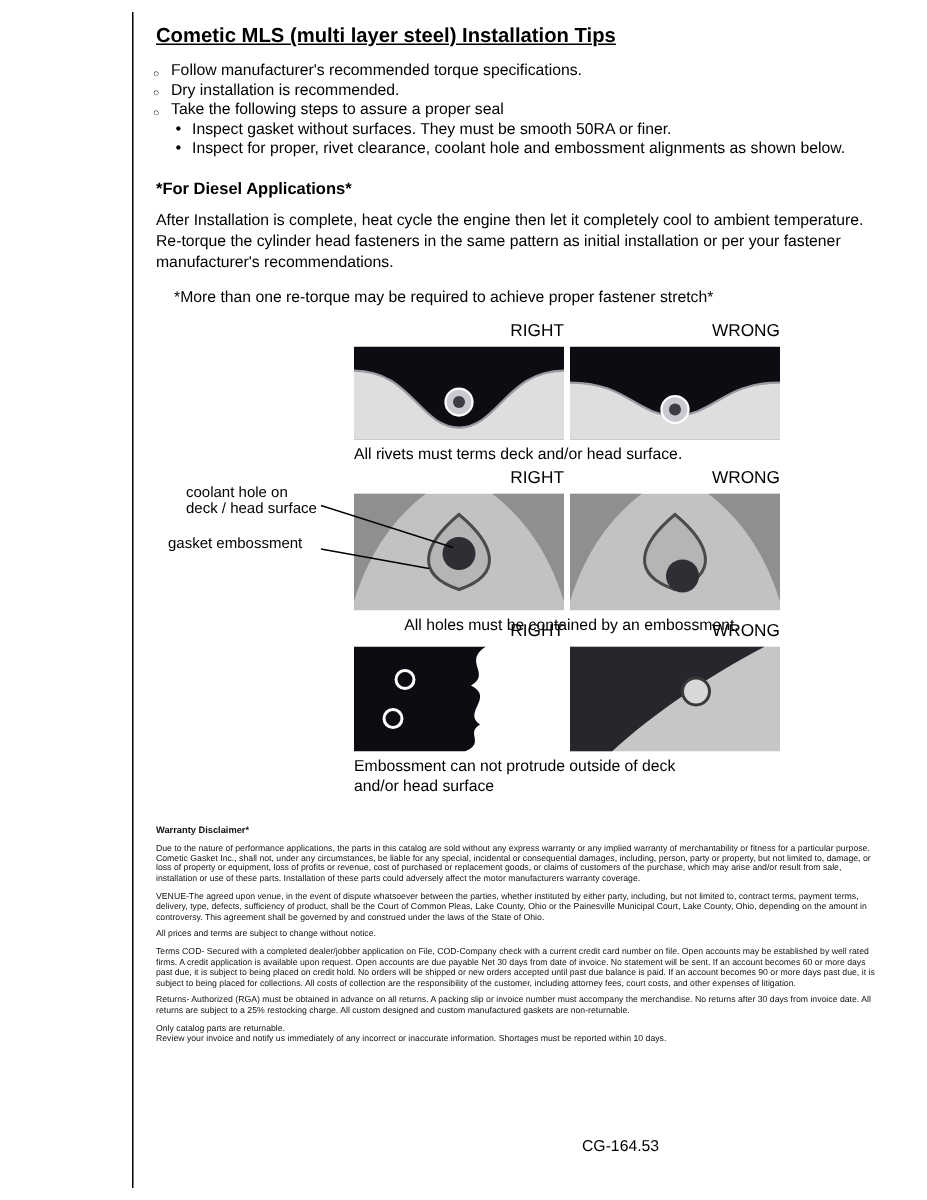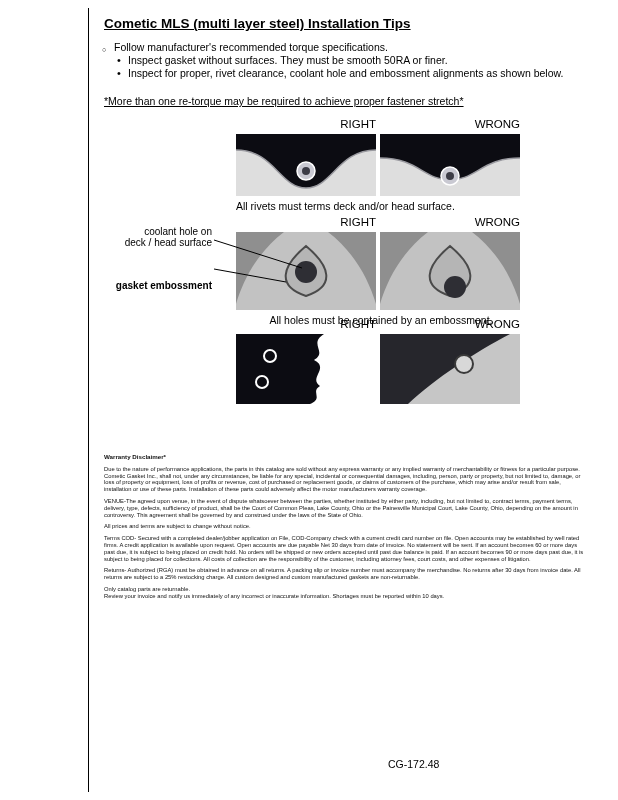--- a/index.html
+++ b/index.html
@@ -30,37 +30,37 @@
     text-decoration: underline;
     margin: 0 0 10px 0;
   }
   ul.tips { list-style: none; margin: 0 0 14px 0; padding: 0; font-size: 10.5px; }
   .tip { position: relative; padding-left: 10px; line-height: 13px; }
   .tip::before { content: "○"; position: absolute; left: -2px; top: 2px; font-size: 7px; }
   .tip.sub { padding-left: 24px; }
   .tip.sub::before { content: "•"; left: 13px; top: 0; font-size: 11px; }
   .diesel-heading { font-size: 11px; font-weight: bold; margin: 0 0 8px 0; }
   p.body { font-size: 10.5px; line-height: 14px; margin: 0 0 9px 0; width: 472px; }
-  p.note { margin: 4px 0 0 0; text-decoration: underline; }
+  p.note { margin: 4px 0 0 12px; }
   
   .diagrams { position: relative; width: 482px; height: 322px; margin-top: 10px; }
   .dg-label { position: absolute; width: 140px; text-align: right; font-size: 11.5px; }
   .col-l { left: 132px; }
   .col-r { left: 276px; }
   .dg-img { position: absolute; width: 140px; display: block; }
   .r1 .dg-label { top: 0; }  .r1 .dg-img { top: 16px; }
   .r2 .dg-label { top: 98px; } .r2 .dg-img { top: 114px; }
   .r3 .dg-label { top: 200px; } .r3 .dg-img { top: 216px; }
   .dg-cap { position: absolute; left: 132px; font-size: 10.5px; line-height: 12.5px; }
   .cap1 { top: 82px; }
   .cap2 { top: 196px; width: 290px; text-align: center; }
   .cap3 { top: 290px; width: 245px; }
-  .ann { position: absolute; font-size: 10px; line-height: 11px; text-align: right; }
+  .ann { position: absolute; font-size: 10px; line-height: 11px; }
   .ann1 { left: 20px; top: 108px; width: 88px; }
-  .ann2 { left: 8px;  top: 162px; width: 100px; font-weight: bold; }
+  .ann2 { left: 8px;  top: 142px; width: 100px; }
   .leaders { position: absolute; left: 0; top: 0; pointer-events: none; }
   
   .disclaimer { margin-top: 14px; width: 482px; font-size: 5.8px; line-height: 6.8px; color: #111; }
   .disc-head { font-weight: bold; font-size: 6.2px; margin: 0 0 5px 0; }
   .disclaimer p { margin: 0 0 5px 0; }
   .disclaimer p.tight { margin: 0; }
   .footer-code {
     position: absolute;
     left: 388px; top: 758px;
     font-size: 10.5px;
@@ -70,24 +70,28 @@
 <body>
 
 <div class="page">
   <div class="left-rule"></div>
 
   <div class="content">
     <h1 class="title">Cometic MLS (multi layer steel) Installation Tips</h1>
 
     <ul class="tips">
       <li class="tip">Follow manufacturer's recommended torque specifications.</li>
+      <li class="tip">Dry installation is recommended.</li>
+      <li class="tip">Take the following steps to assure a proper seal</li>
       <li class="tip sub">Inspect gasket without surfaces.  They must be smooth 50RA or finer.</li>
       <li class="tip sub">Inspect for proper, rivet clearance, coolant hole and embossment alignments as shown below.</li>
     </ul>
 
+    <h2 class="diesel-heading">*For Diesel Applications*</h2>
+    <p class="body">After Installation is complete, heat cycle the engine then let it completely cool to ambient temperature. Re-torque the cylinder head fasteners in the same pattern as initial installation or per your fastener manufacturer's recommendations.</p>
     <p class="body note">*More than one re-torque may be required to achieve proper fastener stretch*</p>
 
     <div class="diagrams">
 
       <div class="r1">
         <div class="dg-label col-l">RIGHT</div>
         <div class="dg-label col-r">WRONG</div>
         <svg class="dg-img col-l" width="140" height="62" viewBox="0 0 140 62">
           <rect width="140" height="62" fill="#0c0c12"></rect>
           <path d="M0,16 C38,16 44,54 70,54 C96,54 102,16 140,16 L140,62 L0,62 Z" fill="#dedede"></path>
@@ -139,28 +143,29 @@
           <path d="M0,0 H88 C72,10 92,18 78,26 C94,34 72,44 84,52 C74,58 88,64 74,70 H0 Z" fill="#0c0c12"></path>
           <circle cx="34" cy="22" r="6" fill="none" stroke="#ffffff" stroke-width="2"></circle>
           <circle cx="26" cy="48" r="6" fill="none" stroke="#ffffff" stroke-width="2"></circle>
         </svg>
         <svg class="dg-img col-r" width="140" height="70" viewBox="0 0 140 70">
           <rect width="140" height="70" fill="#c6c6c6"></rect>
           <path d="M0,0 H130 C95,18 55,45 28,70 H0 Z" fill="#26262c"></path>
           <circle cx="84" cy="30" r="9" fill="#d8d8d8" stroke="#3a3a3a" stroke-width="2"></circle>
         </svg>
       </div>
+      <div class="dg-cap cap3">Embossment can not protrude outside of deck and/or head surface</div>
     </div>
 
     <div class="disclaimer">
       <div class="disc-head">Warranty Disclaimer*</div>
       <p>Due to the nature of performance applications, the parts in this catalog are sold without any express warranty or any implied warranty of merchantability or fitness for a particular purpose.  Cometic Gasket Inc., shall not, under any circumstances, be liable for any special, incidental or consequential damages, including, person, party or property, but not limited to, damage, or loss of property or equipment, loss of profits or revenue, cost of purchased or replacement goods, or claims of customers of the purchase, which may arise and/or result from sale, installation or use of these parts.  Installation of these parts could adversely affect the motor manufacturers warranty coverage.</p>
       <p>VENUE-The agreed upon venue, in the event of dispute whatsoever between the parties, whether instituted by either party, including, but not limited to, contract terms, payment terms, delivery, type, defects, sufficiency of product, shall be the Court of Common Pleas, Lake County, Ohio or the Painesville Municipal Court, Lake County, Ohio, depending on the amount in controversy. This agreement shall be governed by and construed under the laws of the State of Ohio.</p>
       <p>All prices and terms are subject to change without notice.</p>
       <p>Terms COD- Secured with a completed dealer/jobber application on File, COD-Company check with a current credit card number on file.  Open accounts may be established by well rated firms.  A credit application is available upon request.  Open accounts are due payable Net 30 days from date of invoice.  No statement will be sent.  If an account becomes 60 or more days past due, it is subject to being placed on credit hold.  No orders will be shipped or new orders accepted until past due balance is paid.  If an account becomes 90 or more days past due, it is subject to being placed for collections.  All costs of collection are the responsibility of the customer, including attorney fees, court costs, and other expenses of litigation.</p>
       <p>Returns- Authorized (RGA) must be obtained in advance on all returns.  A packing slip or invoice number must accompany the merchandise.  No returns after 30 days from invoice date.  All returns are subject to a 25% restocking charge.  All custom designed and custom manufactured gaskets are non-returnable.</p>
       <p class="tight">Only catalog parts are returnable.</p>
       <p class="tight">Review your invoice and notify us immediately of any incorrect or inaccurate information.  Shortages must be reported within 10 days.</p>
     </div>
   </div>
 
-  <div class="footer-code">CG-172.48</div>
+  <div class="footer-code">CG-164.53</div>
 </div>
 
 </body></html>

